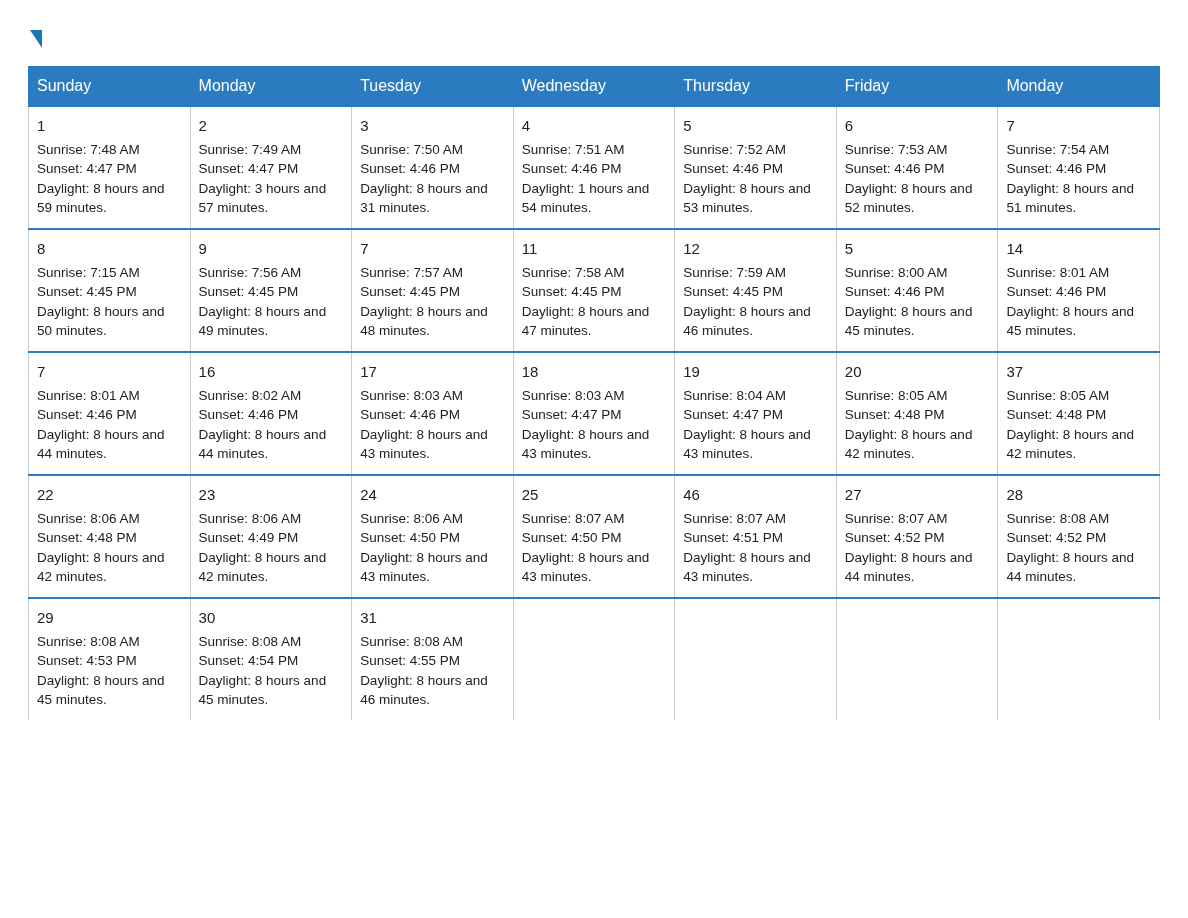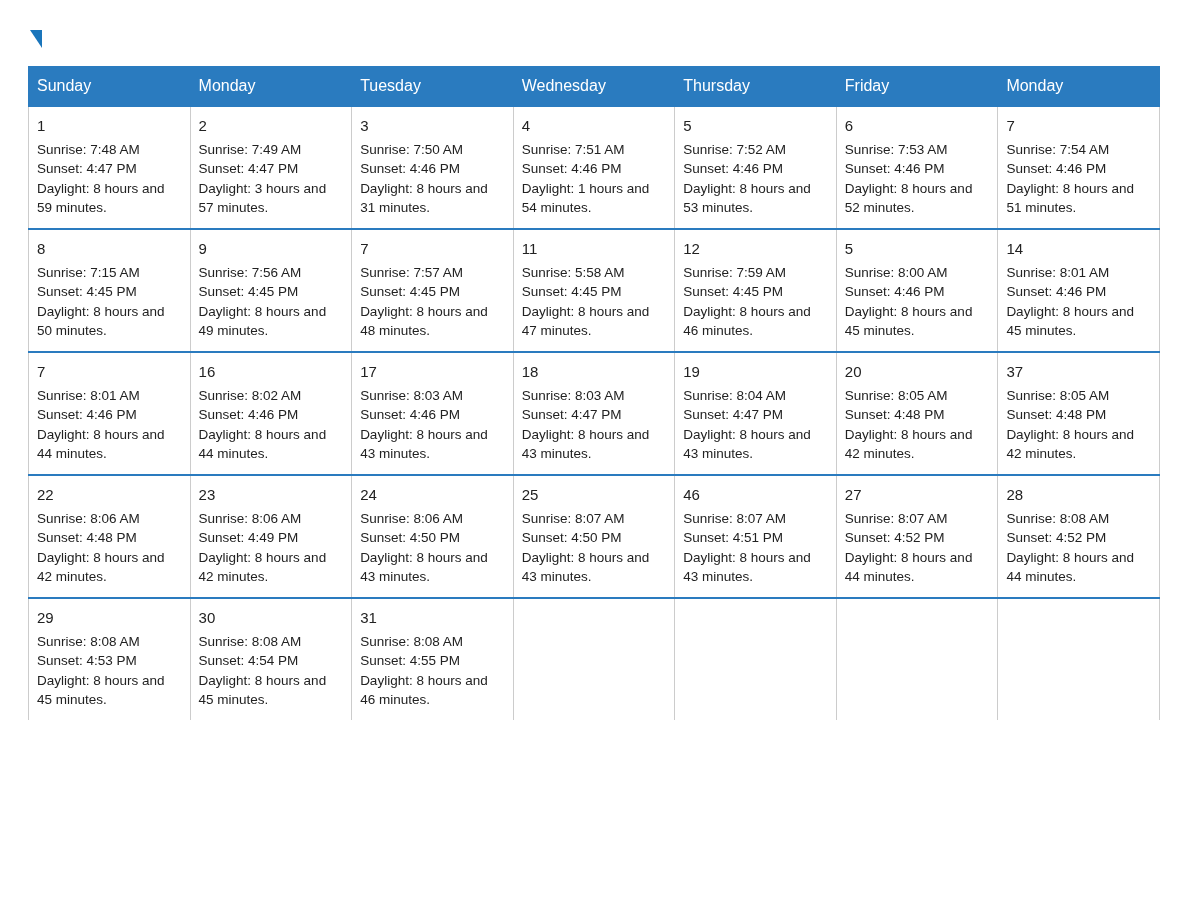--- a/index.html
+++ b/index.html
@@ -142,21 +142,21 @@
         <td><span class="day-num">3</span><span>Sunrise: 7:50 AM</span><br><span>Sunset: 4:46 PM</span><br><span>Daylight: 8 hours and 31 minutes.</span></td>
         <td><span class="day-num">4</span><span>Sunrise: 7:51 AM</span><br><span>Sunset: 4:46 PM</span><br><span>Daylight: 1 hours and 54 minutes.</span></td>
         <td><span class="day-num">5</span><span>Sunrise: 7:52 AM</span><br><span>Sunset: 4:46 PM</span><br><span>Daylight: 8 hours and 53 minutes.</span></td>
         <td><span class="day-num">6</span><span>Sunrise: 7:53 AM</span><br><span>Sunset: 4:46 PM</span><br><span>Daylight: 8 hours and 52 minutes.</span></td>
         <td><span class="day-num">7</span><span>Sunrise: 7:54 AM</span><br><span>Sunset: 4:46 PM</span><br><span>Daylight: 8 hours and 51 minutes.</span></td>
       </tr>
       <tr class="week-row">
         <td><span class="day-num">8</span><span>Sunrise: 7:15 AM</span><br><span>Sunset: 4:45 PM</span><br><span>Daylight: 8 hours and 50 minutes.</span></td>
         <td><span class="day-num">9</span><span>Sunrise: 7:56 AM</span><br><span>Sunset: 4:45 PM</span><br><span>Daylight: 8 hours and 49 minutes.</span></td>
         <td><span class="day-num">7</span><span>Sunrise: 7:57 AM</span><br><span>Sunset: 4:45 PM</span><br><span>Daylight: 8 hours and 48 minutes.</span></td>
-        <td><span class="day-num">11</span><span>Sunrise: 5:58 AM</span><br><span>Sunset: 4:45 PM</span><br><span>Daylight: 8 hours and 47 minutes.</span></td>
+        <td><span class="day-num">11</span><span>Sunrise: 7:58 AM</span><br><span>Sunset: 4:45 PM</span><br><span>Daylight: 8 hours and 47 minutes.</span></td>
         <td><span class="day-num">12</span><span>Sunrise: 7:59 AM</span><br><span>Sunset: 4:45 PM</span><br><span>Daylight: 8 hours and 46 minutes.</span></td>
         <td><span class="day-num">5</span><span>Sunrise: 8:00 AM</span><br><span>Sunset: 4:46 PM</span><br><span>Daylight: 8 hours and 45 minutes.</span></td>
         <td><span class="day-num">14</span><span>Sunrise: 8:01 AM</span><br><span>Sunset: 4:46 PM</span><br><span>Daylight: 8 hours and 45 minutes.</span></td>
       </tr>
       <tr class="week-row">
         <td><span class="day-num">7</span><span>Sunrise: 8:01 AM</span><br><span>Sunset: 4:46 PM</span><br><span>Daylight: 8 hours and 44 minutes.</span></td>
         <td><span class="day-num">16</span><span>Sunrise: 8:02 AM</span><br><span>Sunset: 4:46 PM</span><br><span>Daylight: 8 hours and 44 minutes.</span></td>
         <td><span class="day-num">17</span><span>Sunrise: 8:03 AM</span><br><span>Sunset: 4:46 PM</span><br><span>Daylight: 8 hours and 43 minutes.</span></td>
         <td><span class="day-num">18</span><span>Sunrise: 8:03 AM</span><br><span>Sunset: 4:47 PM</span><br><span>Daylight: 8 hours and 43 minutes.</span></td>
         <td><span class="day-num">19</span><span>Sunrise: 8:04 AM</span><br><span>Sunset: 4:47 PM</span><br><span>Daylight: 8 hours and 43 minutes.</span></td>

